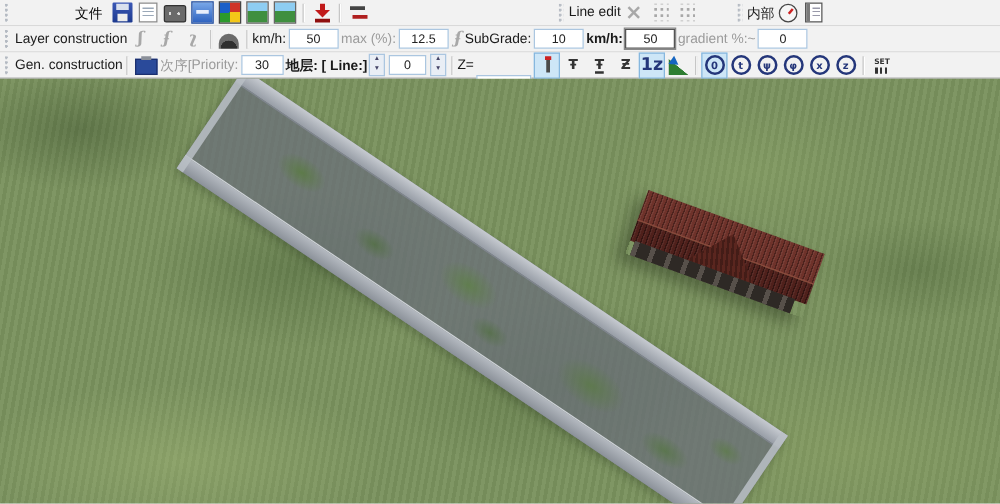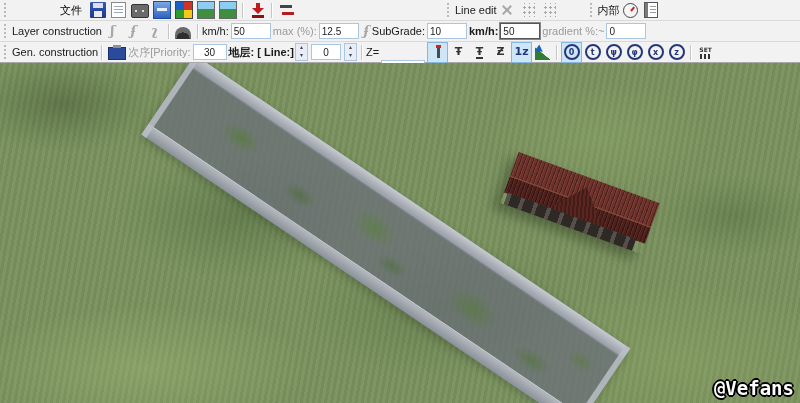--- a/index.html
+++ b/index.html
@@ -15,21 +15,21 @@
            background-size:4px 4px;}
   .sep{width:1px;height:15px;background:#c6c6c6;border-right:1px solid #fff;margin:0 3px;flex:none;}
   .lbl{margin:0 0;color:#1a1a1a;}
   .lbl.gray{color:#9b9b9b;}
   .lbl.bold{font-weight:bold;}
   .menu-btn{background:none;border:1px solid transparent;font:inherit;padding:15px 4px;cursor:default;margin-left:43px;}
   .tbtn{display:flex;align-items:center;justify-content:center;height:19px;min-width:19px;
         border:1px solid transparent;flex:none;}
   .tbtn.sel{background:#cde6f7;border-color:#86b7de;}
   .tb input{height:14px;width:34px;border:1px solid #abc6e0;background:#fff;color:#222;
-            font:10px "Liberation Sans",sans-serif;padding:0 2px;margin:0 2px;}
+            font:10px "Liberation Sans",sans-serif;padding:0 2px;margin:0 2px;text-align:center;}
   .tb input.focused{border:1px solid #555;outline:1px solid #888;}
   .spin{display:flex;flex-direction:column;width:11px;height:16px;border:1px solid #abc6e0;
         background:#e9eef5;color:#446;flex:none;margin:0 1px;}
   .spin span{flex:1;font-size:6px;line-height:7px;text-align:center;}
 
   
   .ic{width:16px;height:16px;margin:0 1px;position:relative;display:inline-block;flex:none;}
   .ic-save{background:linear-gradient(#3a57b5,#1d3a8f);border-radius:1px;}
   .ic-save::before{content:"";position:absolute;left:3px;top:1px;right:3px;height:5px;background:#d9e0ee;}
   .ic-save::after{content:"";position:absolute;left:4px;bottom:1px;right:4px;height:6px;background:#ececec;}
@@ -62,21 +62,21 @@
   .ic-curve{width:12px;text-align:center;color:#a8a8a8;font:italic bold 13px "DejaVu Serif",serif;line-height:16px;}
   .ic-tunnel{width:16px;height:12px;margin-top:4px;border-radius:8px 8px 0 0;
       background:radial-gradient(circle at 50% 100%,#2f2f2f 0 45%,#6a6a6a 46%);}
   .ic-stamp{background:#2a4a9a;border:1px solid #1b2f6e;height:11px;margin-top:3px;}
   .ic-stamp::before{content:"";position:absolute;left:4px;top:-3px;right:4px;height:3px;background:#8a8f98;}
   .ic-tower{width:14px;height:14px;}
   .ic-tower::before{content:"";position:absolute;left:6px;top:3px;width:3px;height:10px;background:#4a4a4a;}
   .ic-tower::after{content:"";position:absolute;left:5px;top:0;width:5px;height:3px;background:#c22;}
   .glyph{font:bold 11px "DejaVu Sans",sans-serif;color:#333;line-height:14px;}
   .glyph.under{border-bottom:2px solid #333;line-height:11px;}
-  .glyph.navy{color:#24367a;font-size:11px;}
+  .glyph.navy{color:#24367a;font-size:14px;}
   .ic-slope{width:16px;height:13px;margin-top:3px;background:linear-gradient(to top right,#2e7d32 0 48%,transparent 50%);}
   .ic-slope::after{content:"";position:absolute;left:1px;top:0;border:4px solid transparent;
       border-left:7px solid #1565c0;transform:rotate(35deg);}
   .ic-rot{width:12px;height:12px;border:2px solid #24367a;border-radius:50%;color:#24367a;
       font:bold 8px "DejaVu Sans",sans-serif;display:flex;align-items:center;justify-content:center;}
   .ic-set{width:18px;text-align:center;}
   .ic-set span{display:block;font:bold 6px "DejaVu Sans",sans-serif;color:#333;letter-spacing:0;}
   .ic-set::after{content:"";display:block;margin:1px auto 0;width:12px;height:5px;
       background:repeating-linear-gradient(90deg,#333 0 2px,transparent 2px 4px);}
 
@@ -299,16 +299,15 @@
     </div>
 
     <div class="building">
       <span class="roof-far"></span>
       <span class="roof-near"></span>
       <span class="ridge"></span>
       <span class="gable"></span>
       <span class="wall"></span>
     </div>
 
-    <div class="watermark">@Vefans</div>
   </div>
 
 </div>
 
 </body></html>

